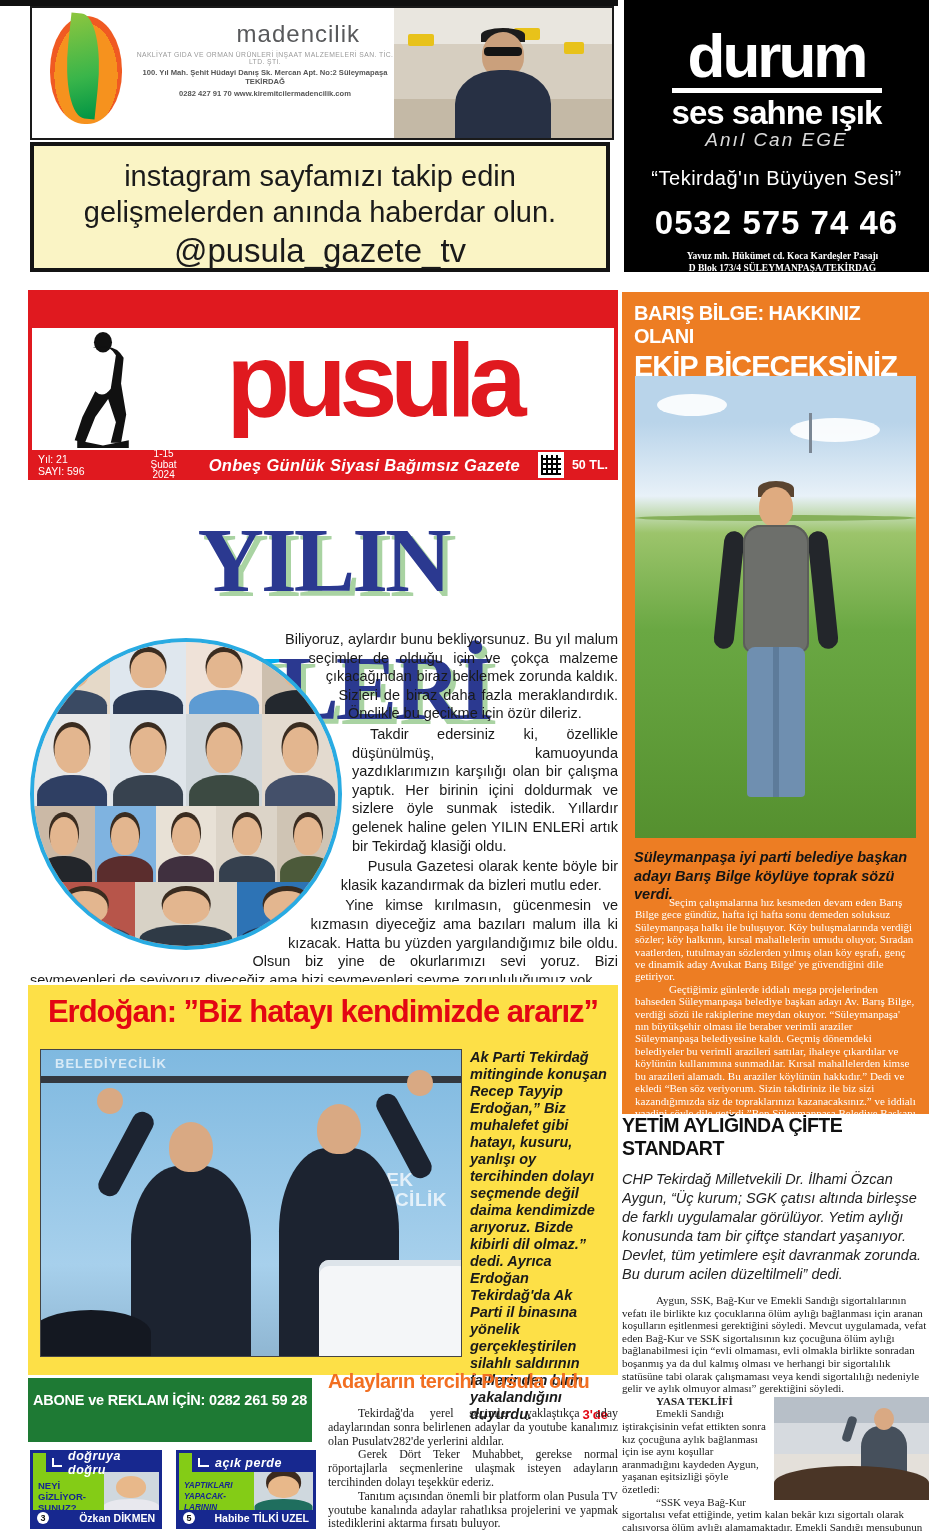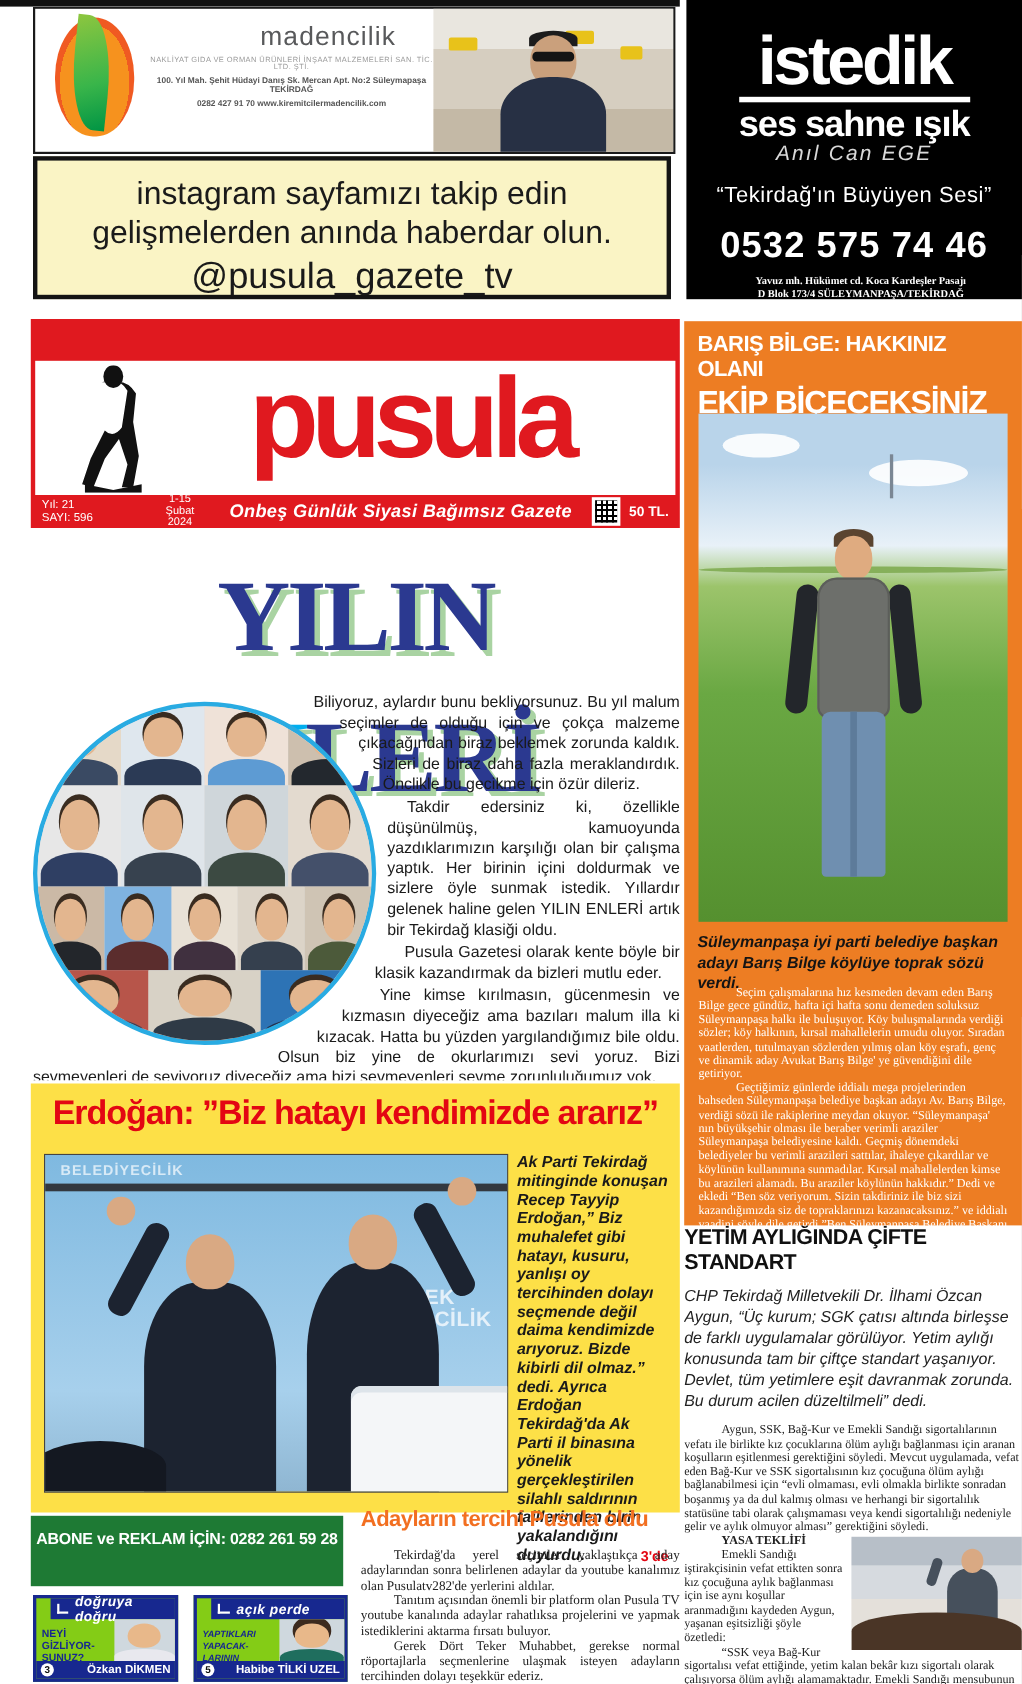--- a/index.html
+++ b/index.html
@@ -187,21 +187,21 @@
       <div class="digger" style="left:120px;top:20px;"></div>
       <div class="digger" style="left:170px;top:34px;width:20px;"></div>
       <div class="kirem-hair"></div>
       <div class="kirem-head"></div>
       <div class="kirem-glass"></div>
       <div class="kirem-man"></div>
     </div>
   </div>
 
   <div class="abs egecan">
-    <div class="ege-title">istedik</div>
+    <div class="ege-title">durum</div>
     <div class="ege-rule"></div>
     <div class="ege-sub">ses sahne ışık</div>
     <div class="ege-person">Anıl Can EGE</div>
     <div class="ege-slogan">“Tekirdağ'ın Büyüyen Sesi”</div>
     <div class="ege-phone">0532 575 74 46</div>
     <div class="ege-addr">
       <div>Yavuz mh. Hükümet cd. Koca Kardeşler Pasajı</div>
       <div>D Blok 173/4 SÜLEYMANPAŞA/TEKİRDAĞ</div>
     </div>
   </div>
@@ -329,22 +329,22 @@
     <div class="card-ft">
       <div class="num">5</div>
       <div class="card-name">Habibe TİLKİ UZEL</div>
     </div>
   </div>
 
   <div class="abs aday">
     <div class="aday-h">Adayların tercihi Pusula oldu</div>
     <div class="aday-bd">
       <p>Tekirdağ'da yerel seçimler yaklaştıkça aday adaylarından sonra belirlenen adaylar da youtube kanalımız olan Pusulatv282'de yerlerini aldılar.</p>
+      <p>Gerek Dört Teker Muhabbet, gerekse normal röportajlarla seçmenlerine ulaşmak isteyen adayların tercihinden dolayı teşekkür ederiz.</p>
       <p>Tanıtım açısından önemli bir platform olan Pusula TV youtube kanalında adaylar rahatlıksa projelerini ve yapmak istediklerini aktarma fırsatı buluyor.</p>
-      <p>Gerek Dört Teker Muhabbet, gerekse normal röportajlarla seçmenlerine ulaşmak isteyen adayların tercihinden dolayı teşekkür ederiz.</p>
     </div>
   </div>
 
   <div class="abs orange">
     <div class="ok1">BARIŞ BİLGE: HAKKINIZ OLANI</div>
     <div class="ok2">EKİP BİÇECEKSİNİZ</div>
     <div class="bilge-photo">
       <div class="cloud" style="left:8%;top:4%;width:70px;height:22px;"></div>
       <div class="cloud" style="left:55%;top:9%;width:90px;height:24px;"></div>
       <div class="pylon"></div>

